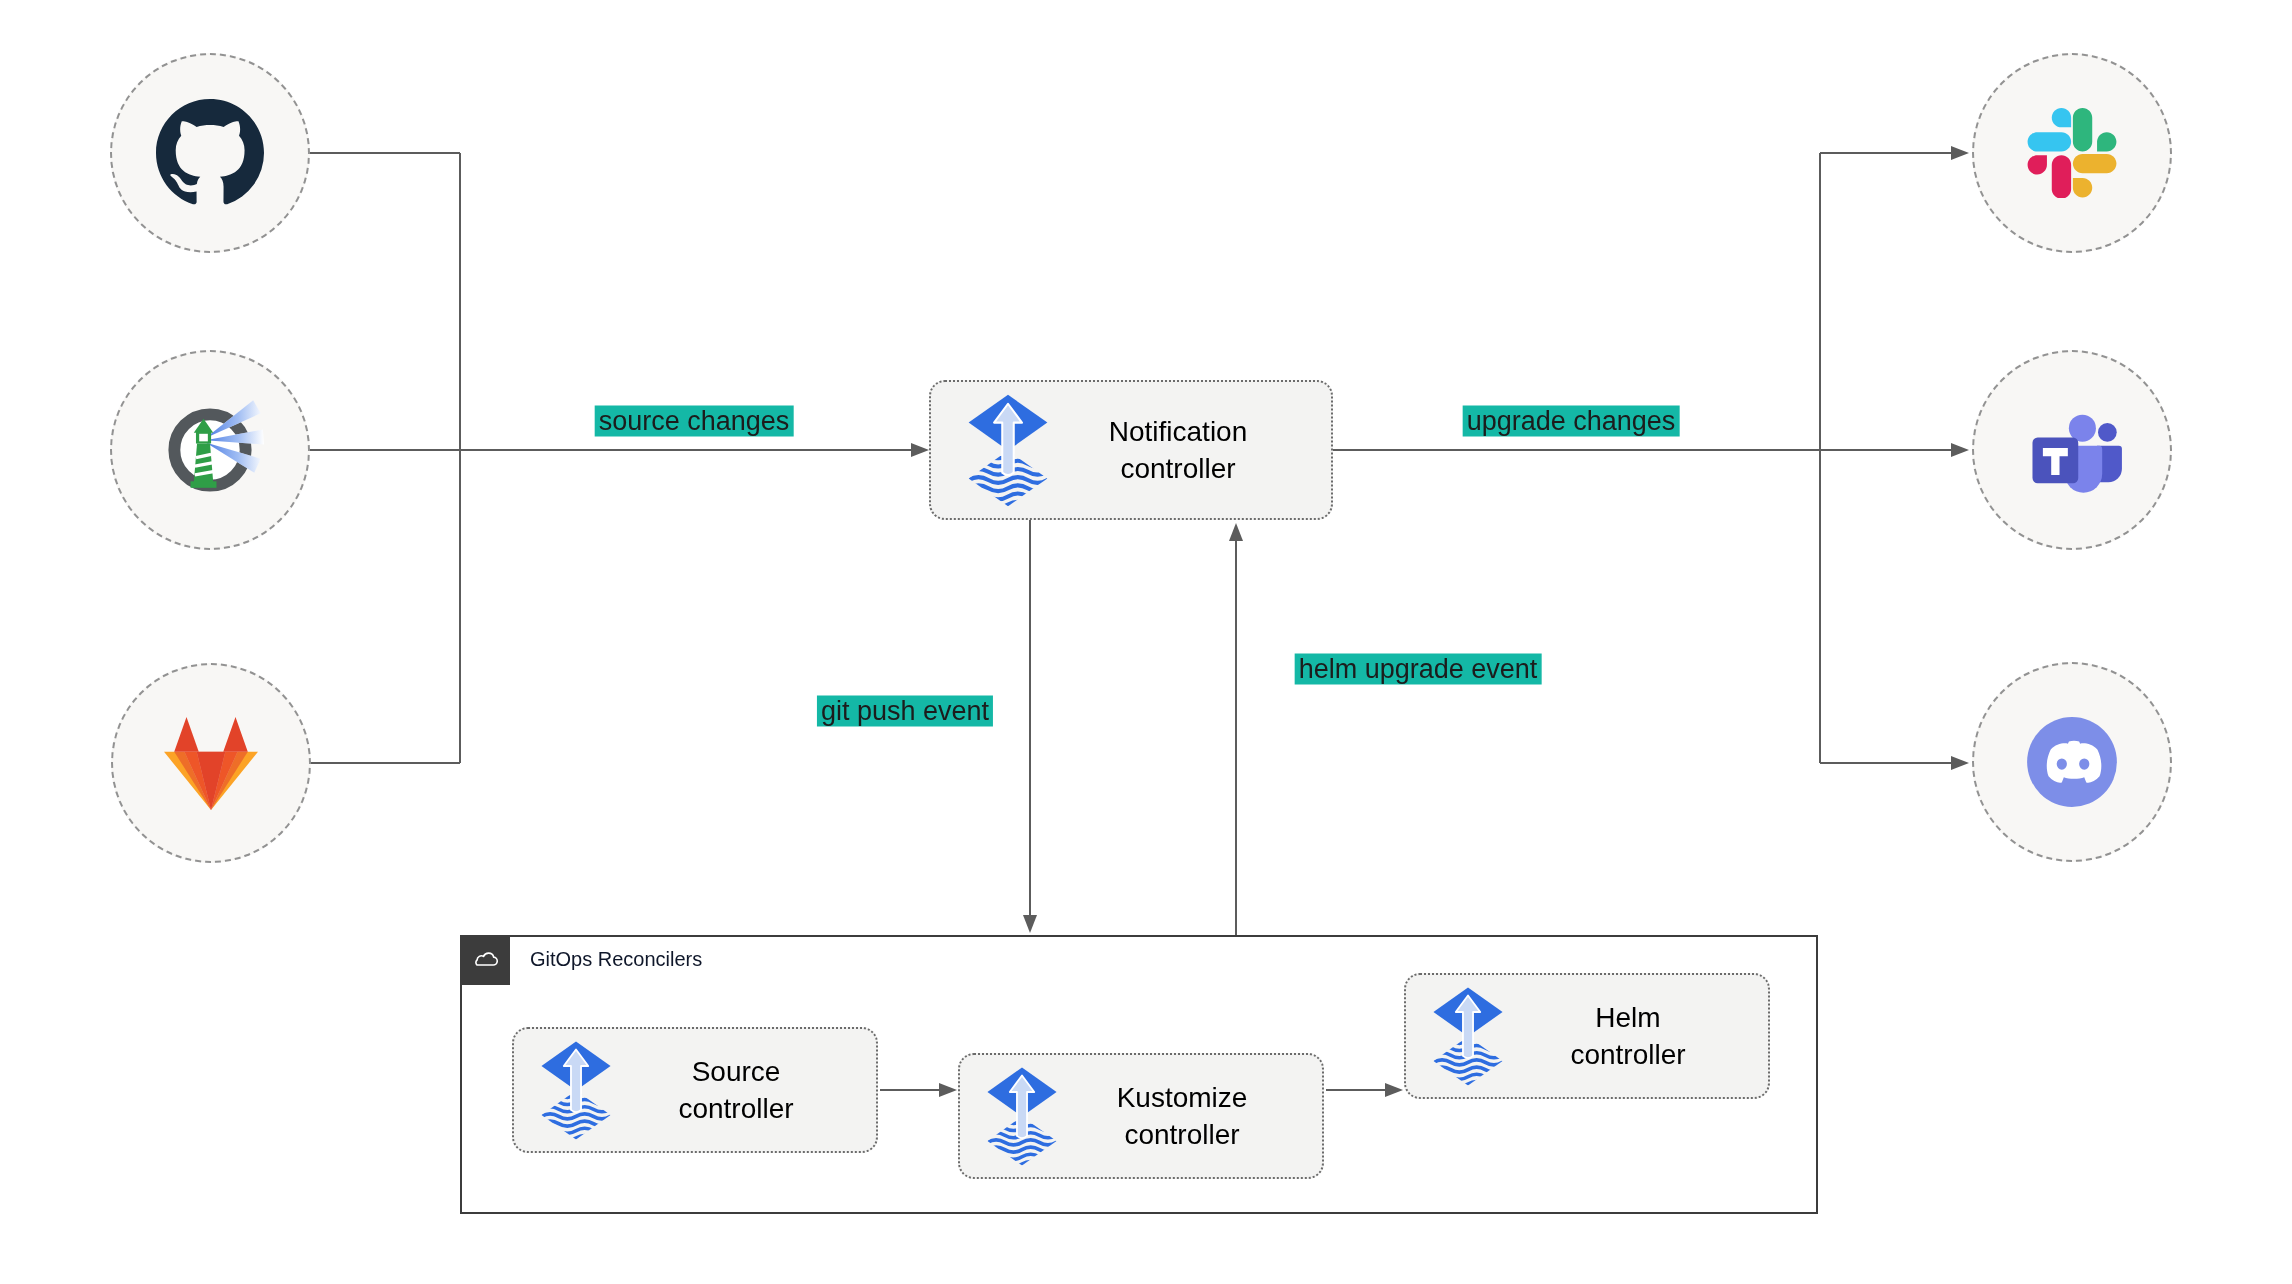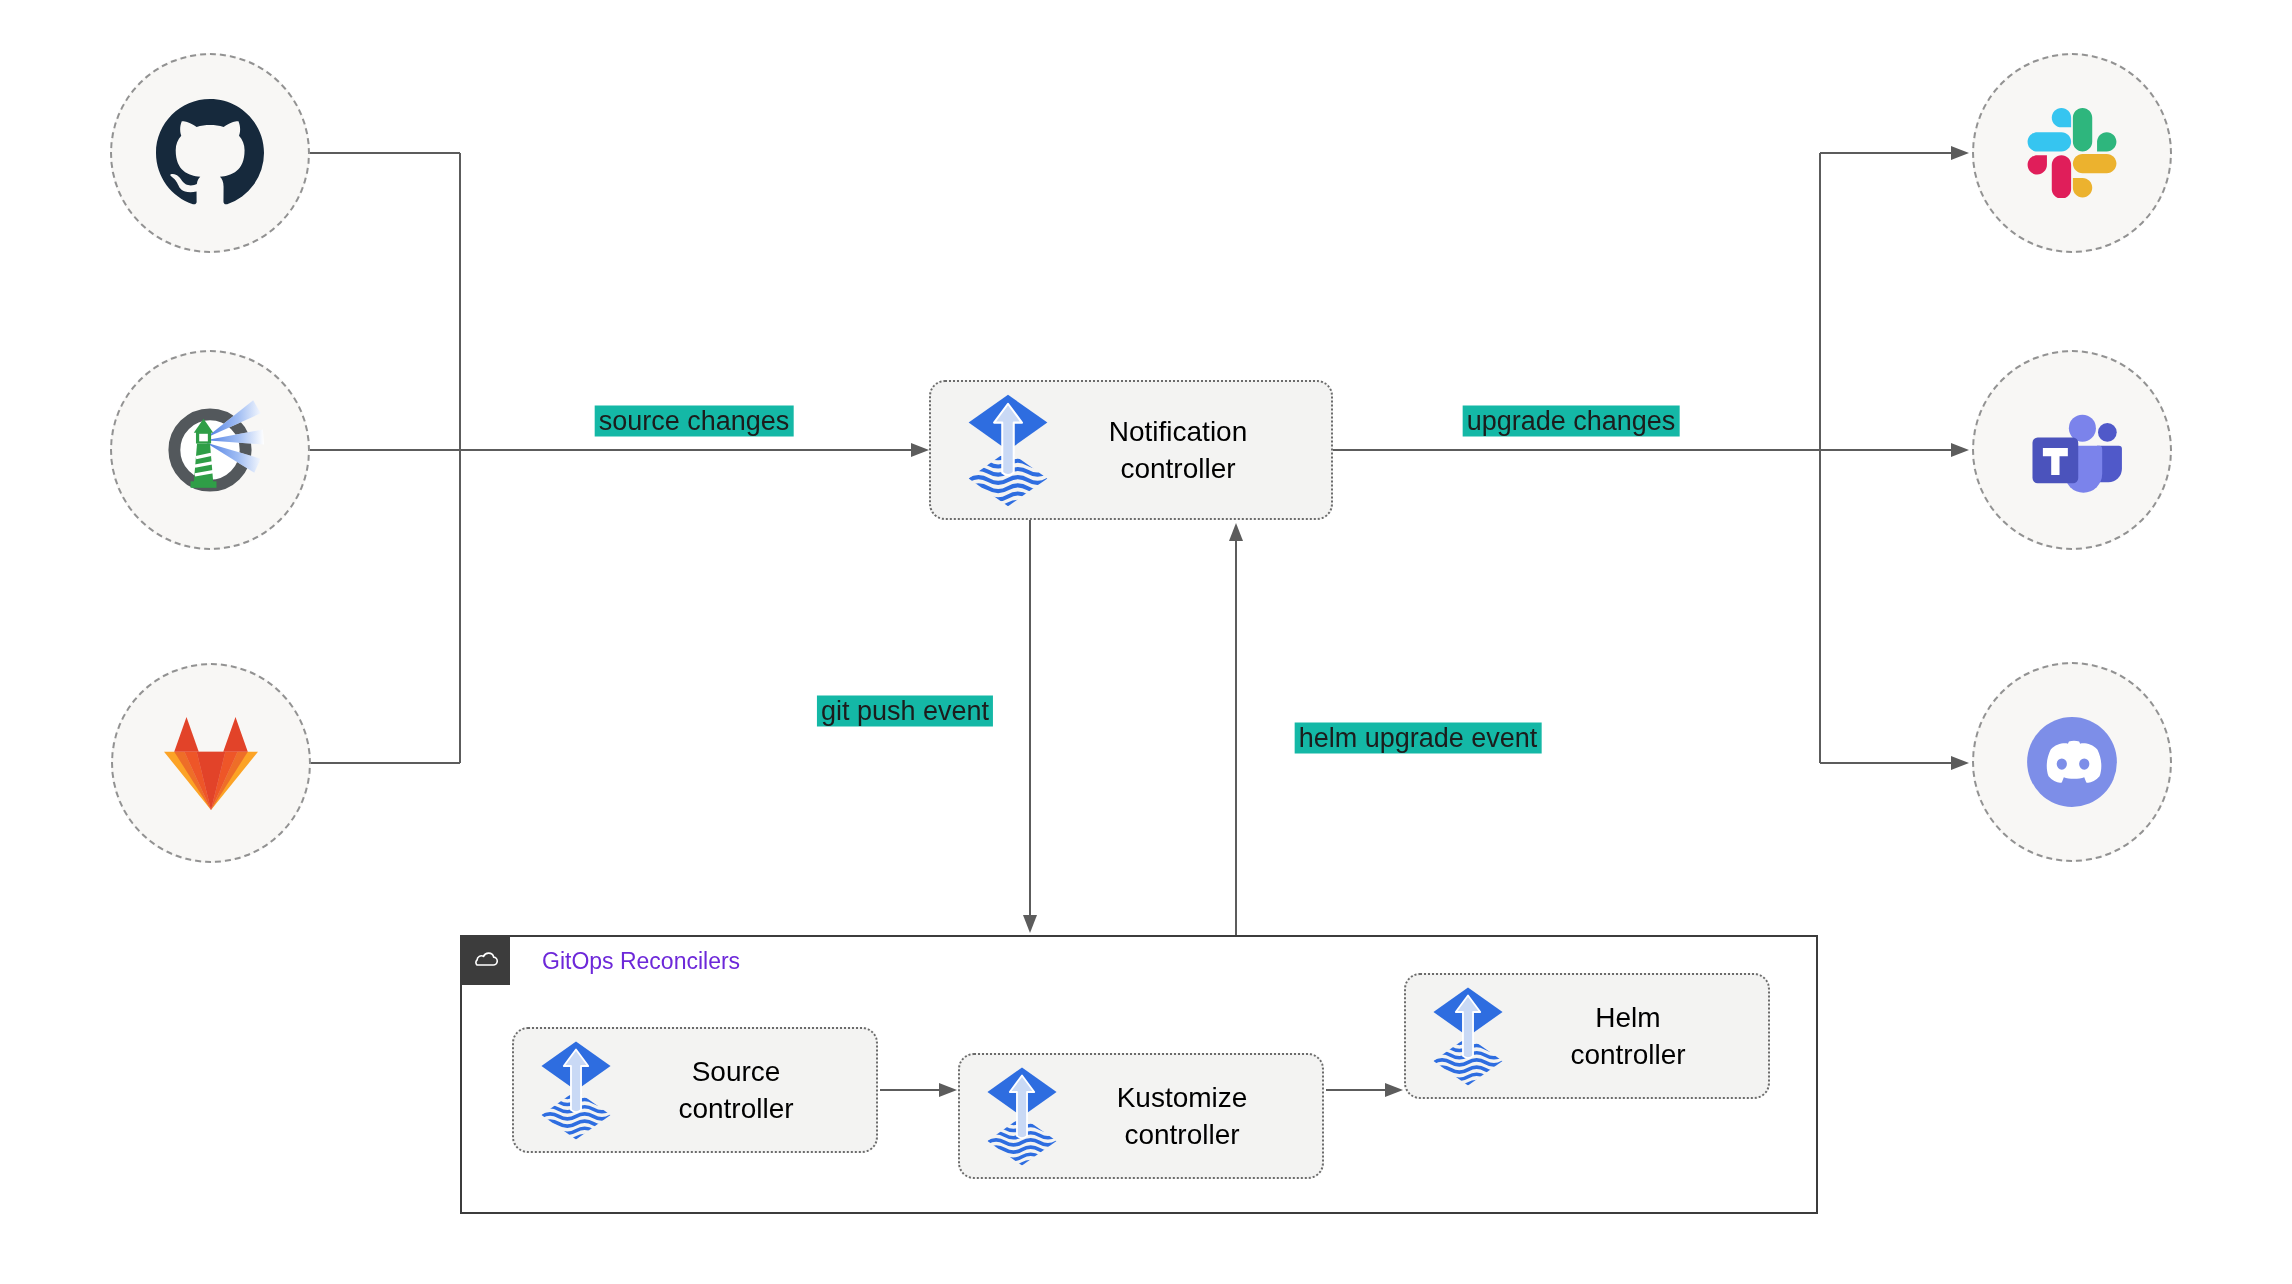--- a/index.html
+++ b/index.html
@@ -34,21 +34,21 @@
 
   .gitops-container{
     position:absolute;left:460px;top:935px;width:1358px;height:279px;
     box-sizing:border-box;border:2px solid var(--container-border,#3c3c3c);background:transparent;
   }
   .gitops-badge{
     position:absolute;left:-2px;top:-2px;width:50px;height:50px;
     background:var(--badge-bg,#3c3c3c);display:flex;align-items:center;justify-content:center;
   }
   .gitops-title{
-    position:absolute;left:80px;top:11px;font-size:23px;color:#6d28d9;white-space:nowrap;
+    position:absolute;left:68px;top:11px;font-size:20px;color:#0f172a;white-space:nowrap;
   }
 </style>
 </head>
 <body>
 
 <div class="canvas">
 
   <svg width="0" height="0" style="position:absolute" aria-hidden="true">
     <defs>
       <marker id="arrow" markerWidth="10" markerHeight="8" refX="0.5" refY="3.5" orient="auto">
@@ -176,21 +176,21 @@
       <circle cx="50" cy="50" r="44" fill="#7d8ee8"></circle>
       <path d="M29 38 C34 32 42 31 46 32 L47 30 C50 29 54 29 57 30 L58 32 C62 31 70 32 75 38 C79 46 80 56 77 64 C73 69 67 71 64 70 L62 65 C57 67 47 67 42 65 L40 70 C37 71 31 69 27 64 C24 56 25 46 29 38 Z" fill="#ffffff"></path>
       <ellipse cx="40" cy="52" rx="5" ry="5.5" fill="#7d8ee8"></ellipse>
       <ellipse cx="62" cy="52" rx="5" ry="5.5" fill="#7d8ee8"></ellipse>
     </svg>
   </div>
 
   <div class="edge-label" style="left:694px;top:421px">source changes</div>
   <div class="edge-label" style="left:1571px;top:421px">upgrade changes</div>
   <div class="edge-label" style="left:905px;top:711px">git push event</div>
-  <div class="edge-label" style="left:1418px;top:738px">helm upgrade event</div>
+  <div class="edge-label" style="left:1418px;top:669px">helm upgrade event</div>
 
   <div class="gitops-container">
     <div class="gitops-badge">
       <svg width="36" height="36" viewBox="0 0 100 100">
         <path d="M28 64 h44 a11 11 0 0 0 2 -22 a14 14 0 0 0 -14 -11 a15 15 0 0 0 -14 9 a12 12 0 0 0 -18 10 a9 9 0 0 0 0 14 z" fill="none" stroke="#ffffff" stroke-width="4.5" stroke-linejoin="round"></path>
       </svg>
     </div>
     <div class="gitops-title">GitOps Reconcilers</div>
   </div>
 

